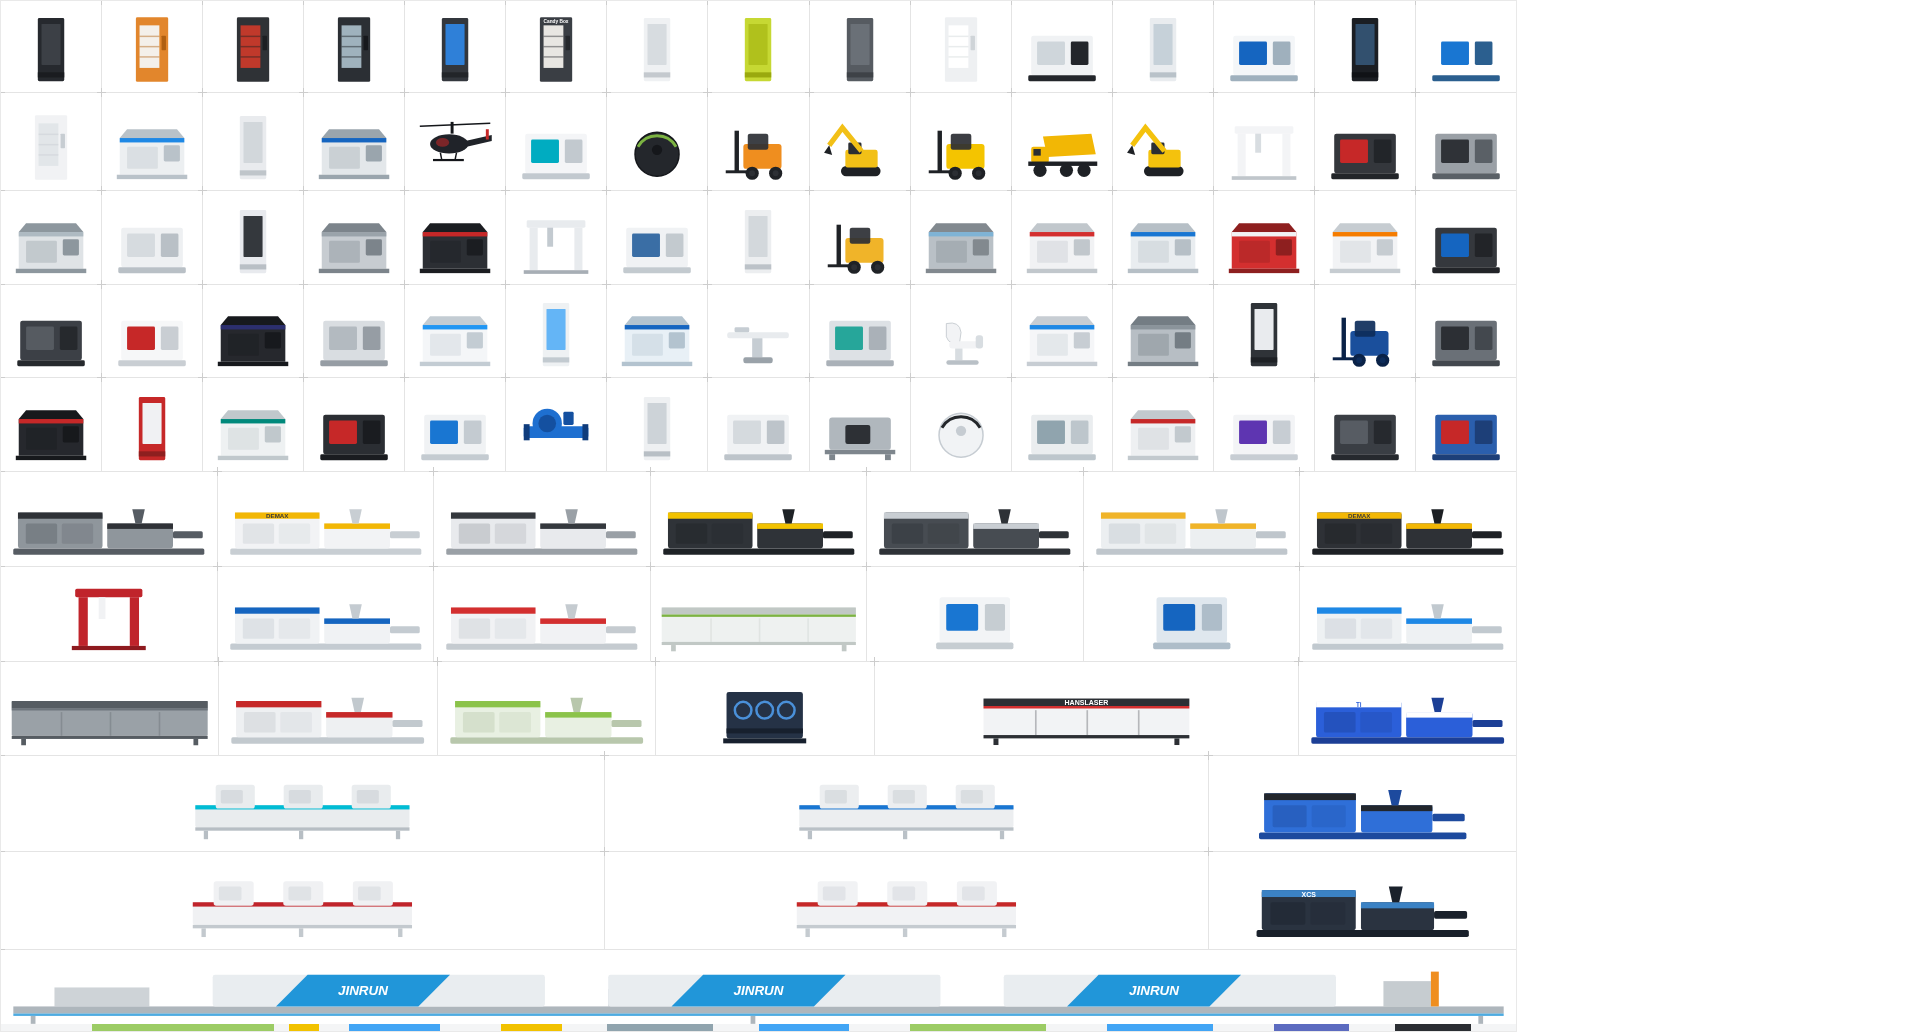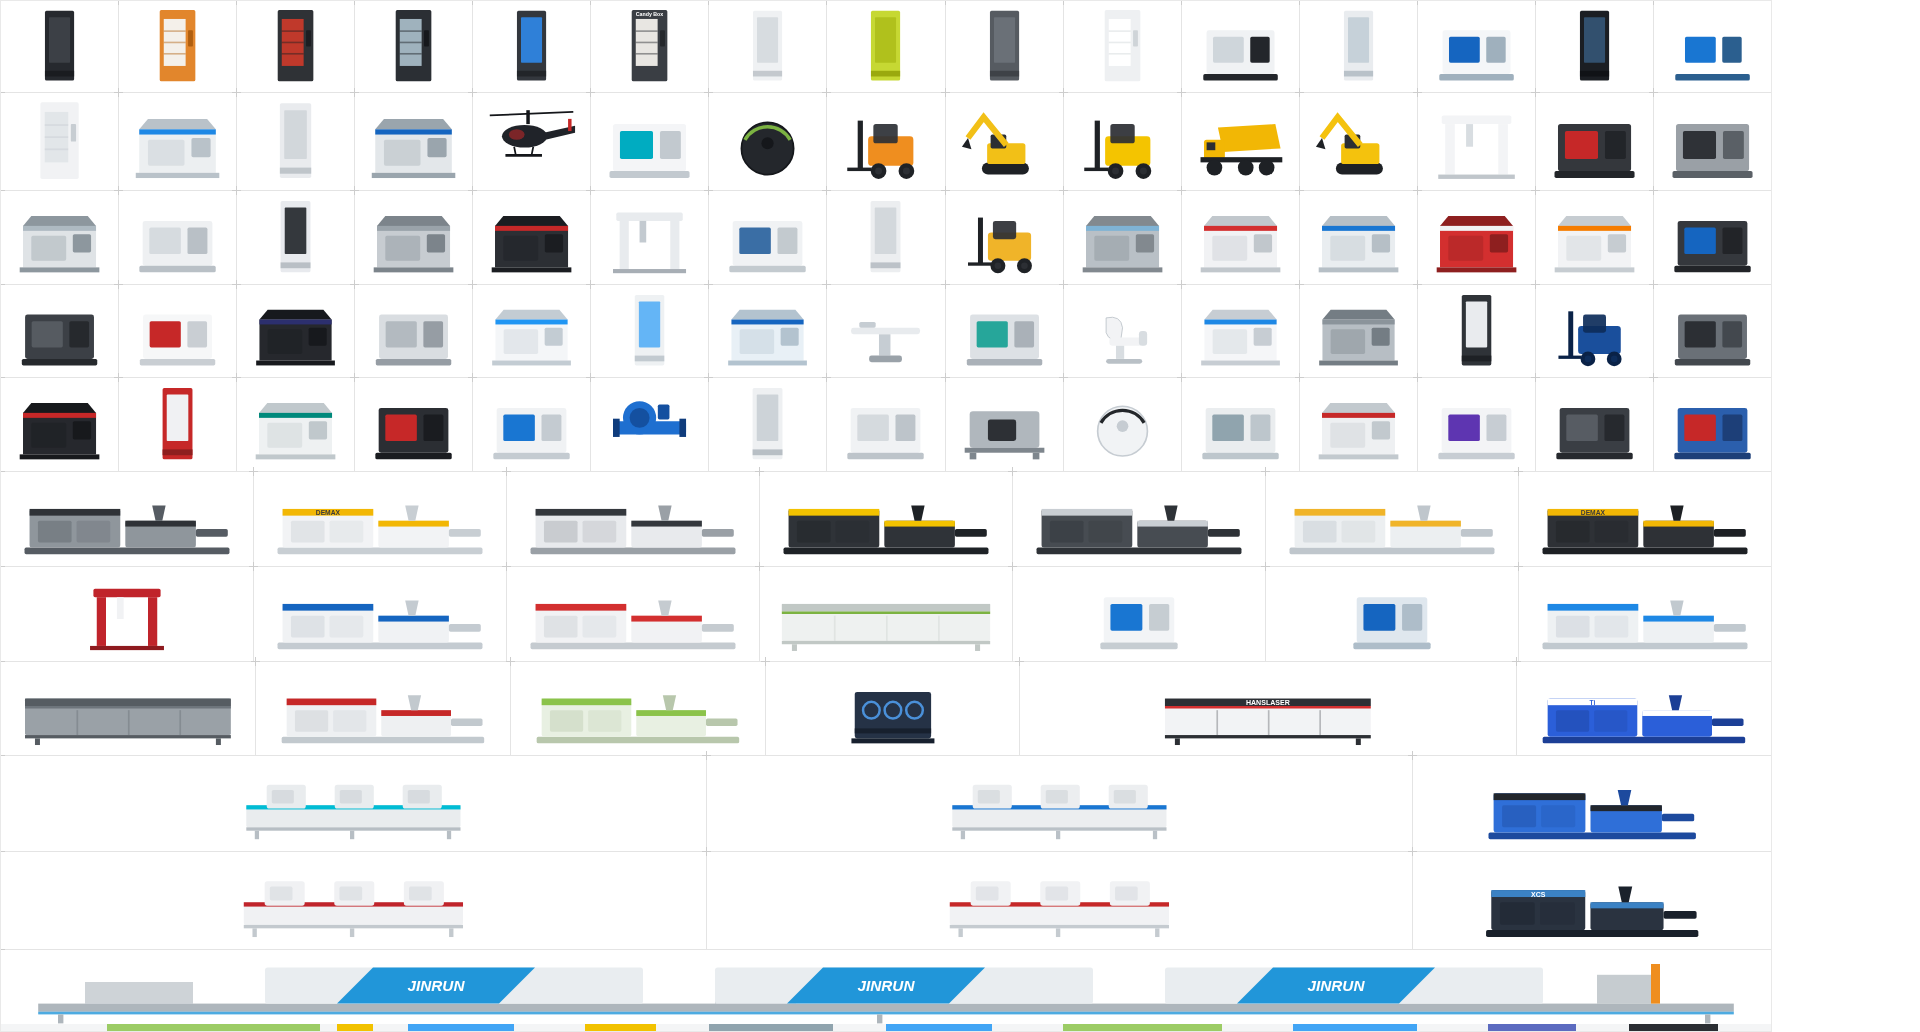--- a/index.html
+++ b/index.html
@@ -1,17 +1,17 @@
 <!DOCTYPE html>
 <html><head>
 <meta charset="utf-8">
 <style>
   html,body{margin:0;padding:0;background:#ffffff;}
   body{font-family:"Liberation Sans",sans-serif;}
-  #canvas{position:relative;width:1772px;height:1032px;background:#ffffff;overflow:hidden;border:1px solid #e9e9e9;box-sizing:border-box;}
+  #canvas{position:relative;width:1517px;height:1032px;background:#ffffff;overflow:hidden;border:1px solid #e9e9e9;box-sizing:border-box;}
   .grid-row{display:flex;width:100%;box-sizing:border-box;}
   .cell{position:relative;flex:1 1 0;box-sizing:border-box;border-right:1px solid #e4e4e4;border-bottom:1px solid #e4e4e4;padding:5px 6px;display:flex;align-items:flex-end;justify-content:center;background:#ffffff;}
   .cell:last-child{border-right:none;}
   
   .cell::before{content:"";position:absolute;top:-5px;left:-5px;width:9px;height:9px;z-index:3;pointer-events:none;
     background:
       linear-gradient(#cdcdcd,#cdcdcd) center/9px 1px no-repeat,
       linear-gradient(#cdcdcd,#cdcdcd) center/1px 9px no-repeat;}
   .cell svg{width:100%;height:100%;display:block;}
   svg text{font-family:"Liberation Sans",sans-serif;font-weight:bold;}

